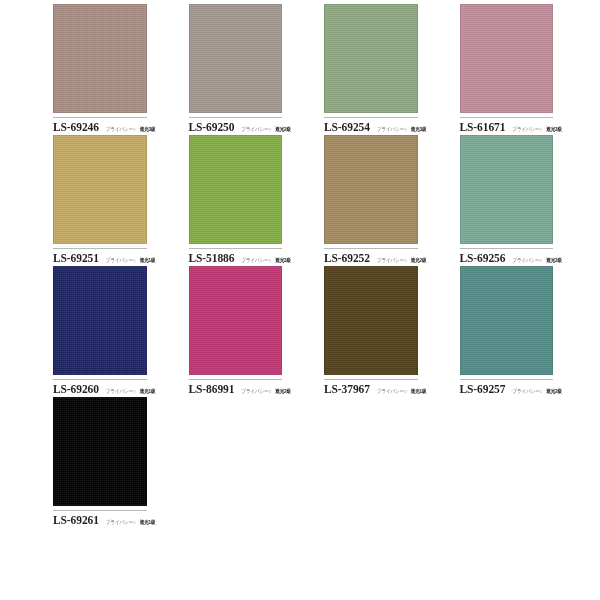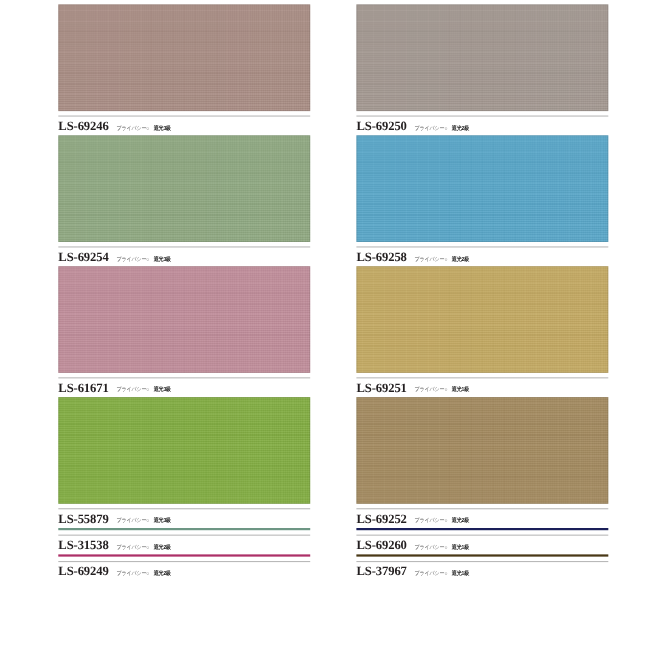--- a/index.html
+++ b/index.html
@@ -18,21 +18,21 @@
     width: 600px;
     height: 600px;
     position: relative;
     box-sizing: border-box;
     background: #ffffff;
     overflow: hidden;
   }
 
   .swatch-grid {
     display: grid;
-    grid-template-columns: repeat(2, 1fr);
+    grid-template-columns: repeat(4, 1fr);
     grid-template-rows: repeat(4, 1fr);
     column-gap: 20px;
     row-gap: 2px;
     padding: 4px 25px 6px 53px;
     box-sizing: border-box;
     width: 600px;
     height: 532px;
   }
 
   .swatch-cell {
@@ -143,31 +143,20 @@
         <div class="swatch-rule"></div>
         <div class="swatch-label">
           <span class="swatch-code">LS-69254</span>
           <span class="swatch-specs">
             <span class="spec-privacy">プライバシー○</span>
             <span class="spec-blackout">遮光3級</span>
           </span>
         </div>
       </div>
       <div class="swatch-cell">
-        <div class="swatch-chip" style="background-color: rgb(88, 166, 200);"></div>
-        <div class="swatch-rule"></div>
-        <div class="swatch-label">
-          <span class="swatch-code">LS-69258</span>
-          <span class="swatch-specs">
-            <span class="spec-privacy">プライバシー○</span>
-            <span class="spec-blackout">遮光2級</span>
-          </span>
-        </div>
-      </div>
-      <div class="swatch-cell">
         <div class="swatch-chip" style="background-color: rgb(192, 141, 154);"></div>
         <div class="swatch-rule"></div>
         <div class="swatch-label">
           <span class="swatch-code">LS-61671</span>
           <span class="swatch-specs">
             <span class="spec-privacy">プライバシー○</span>
             <span class="spec-blackout">遮光3級</span>
           </span>
         </div>
       </div>
@@ -179,21 +168,21 @@
           <span class="swatch-specs">
             <span class="spec-privacy">プライバシー○</span>
             <span class="spec-blackout">遮光1級</span>
           </span>
         </div>
       </div>
       <div class="swatch-cell">
         <div class="swatch-chip" style="background-color: rgb(130, 173, 66);"></div>
         <div class="swatch-rule"></div>
         <div class="swatch-label">
-          <span class="swatch-code">LS-55879</span>
+          <span class="swatch-code">LS-51886</span>
           <span class="swatch-specs">
             <span class="spec-privacy">プライバシー○</span>
             <span class="spec-blackout">遮光3級</span>
           </span>
         </div>
       </div>
       <div class="swatch-cell">
         <div class="swatch-chip" style="background-color: rgb(163, 138, 95);"></div>
         <div class="swatch-rule"></div>
         <div class="swatch-label">
@@ -201,21 +190,21 @@
           <span class="swatch-specs">
             <span class="spec-privacy">プライバシー○</span>
             <span class="spec-blackout">遮光2級</span>
           </span>
         </div>
       </div>
       <div class="swatch-cell">
         <div class="swatch-chip" style="background-color: rgb(122, 168, 148);"></div>
         <div class="swatch-rule"></div>
         <div class="swatch-label">
-          <span class="swatch-code">LS-31538</span>
+          <span class="swatch-code">LS-69256</span>
           <span class="swatch-specs">
             <span class="spec-privacy">プライバシー○</span>
             <span class="spec-blackout">遮光2級</span>
           </span>
         </div>
       </div>
       <div class="swatch-cell">
         <div class="swatch-chip" style="background-color: rgb(29, 35, 100);"></div>
         <div class="swatch-rule"></div>
         <div class="swatch-label">
@@ -223,32 +212,54 @@
           <span class="swatch-specs">
             <span class="spec-privacy">プライバシー○</span>
             <span class="spec-blackout">遮光1級</span>
           </span>
         </div>
       </div>
       <div class="swatch-cell">
         <div class="swatch-chip" style="background-color: rgb(192, 54, 116);"></div>
         <div class="swatch-rule"></div>
         <div class="swatch-label">
-          <span class="swatch-code">LS-69249</span>
+          <span class="swatch-code">LS-86991</span>
           <span class="swatch-specs">
             <span class="spec-privacy">プライバシー○</span>
             <span class="spec-blackout">遮光2級</span>
           </span>
         </div>
       </div>
       <div class="swatch-cell">
         <div class="swatch-chip" style="background-color: rgb(82, 64, 26);"></div>
         <div class="swatch-rule"></div>
         <div class="swatch-label">
           <span class="swatch-code">LS-37967</span>
+          <span class="swatch-specs">
+            <span class="spec-privacy">プライバシー○</span>
+            <span class="spec-blackout">遮光1級</span>
+          </span>
+        </div>
+      </div>
+      <div class="swatch-cell">
+        <div class="swatch-chip" style="background-color: rgb(82, 139, 134);"></div>
+        <div class="swatch-rule"></div>
+        <div class="swatch-label">
+          <span class="swatch-code">LS-69257</span>
+          <span class="swatch-specs">
+            <span class="spec-privacy">プライバシー○</span>
+            <span class="spec-blackout">遮光2級</span>
+          </span>
+        </div>
+      </div>
+      <div class="swatch-cell">
+        <div class="swatch-chip" style="background-color: rgb(0, 0, 0);"></div>
+        <div class="swatch-rule"></div>
+        <div class="swatch-label">
+          <span class="swatch-code">LS-69261</span>
           <span class="swatch-specs">
             <span class="spec-privacy">プライバシー○</span>
             <span class="spec-blackout">遮光1級</span>
           </span>
         </div>
       </div>
     </div>
 </div>
 
 </body></html>

